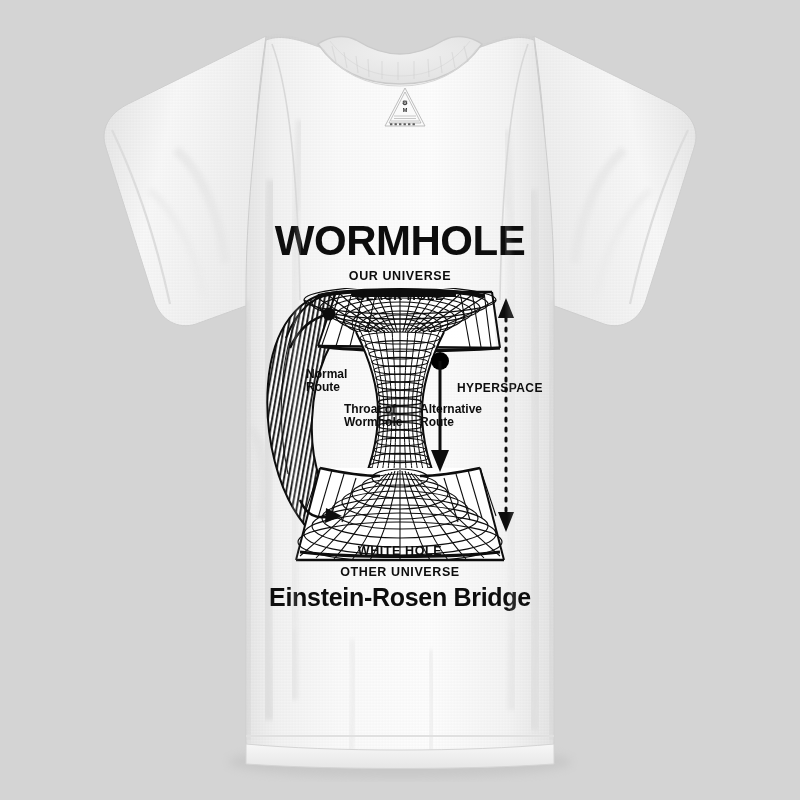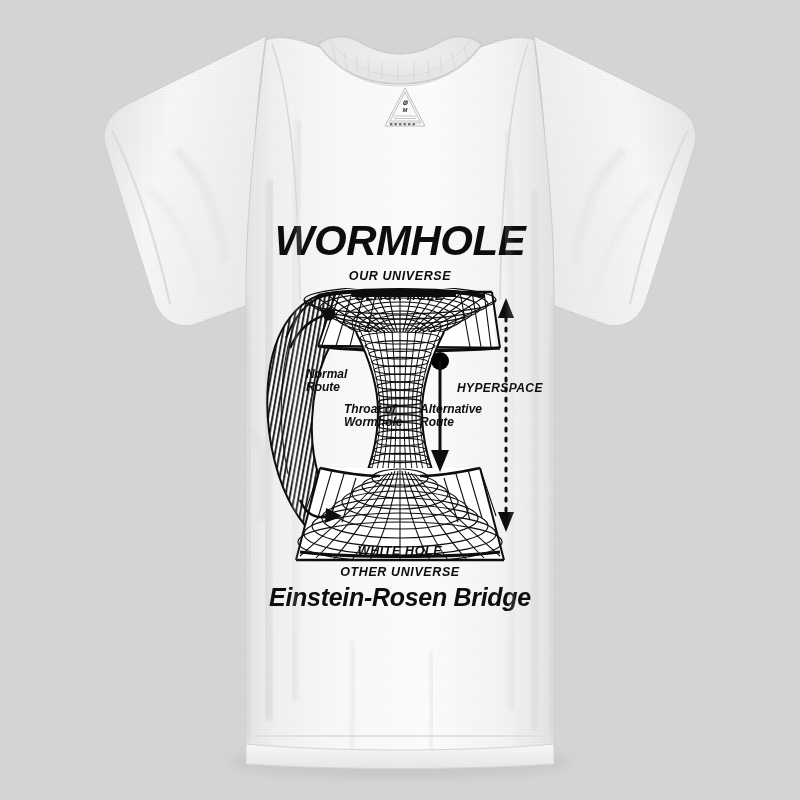--- a/index.html
+++ b/index.html
@@ -4,21 +4,21 @@
 <title>Wormhole T-Shirt</title>
 <style>
   html,body{margin:0;padding:0;}
   body{
     width:800px;height:800px;overflow:hidden;
     background:#d4d4d4;
     font-family:"Liberation Sans", sans-serif;
     position:relative;
   }
   #stage{position:absolute;inset:0;width:800px;height:800px;}
-  .layer{position:absolute;inset:0;font-style:italic;}
+  .layer{position:absolute;inset:0;}
   svg{display:block;}
   .noclick{pointer-events:none;}
 </style>
 </head>
 <body>
 
 <div id="stage">
 
   <div class="layer">
   <svg width="800" height="800" viewBox="0 0 800 800">

